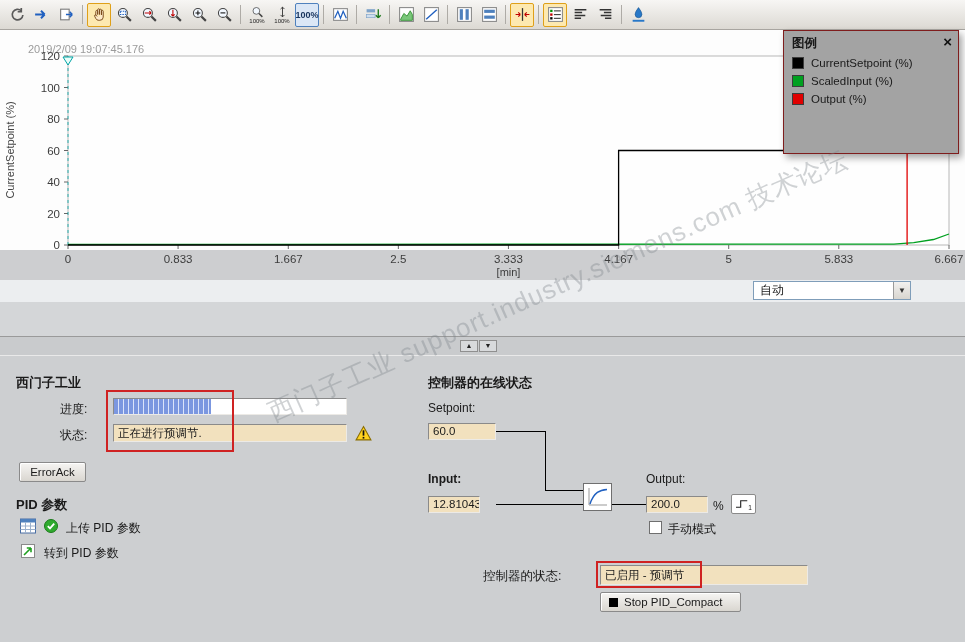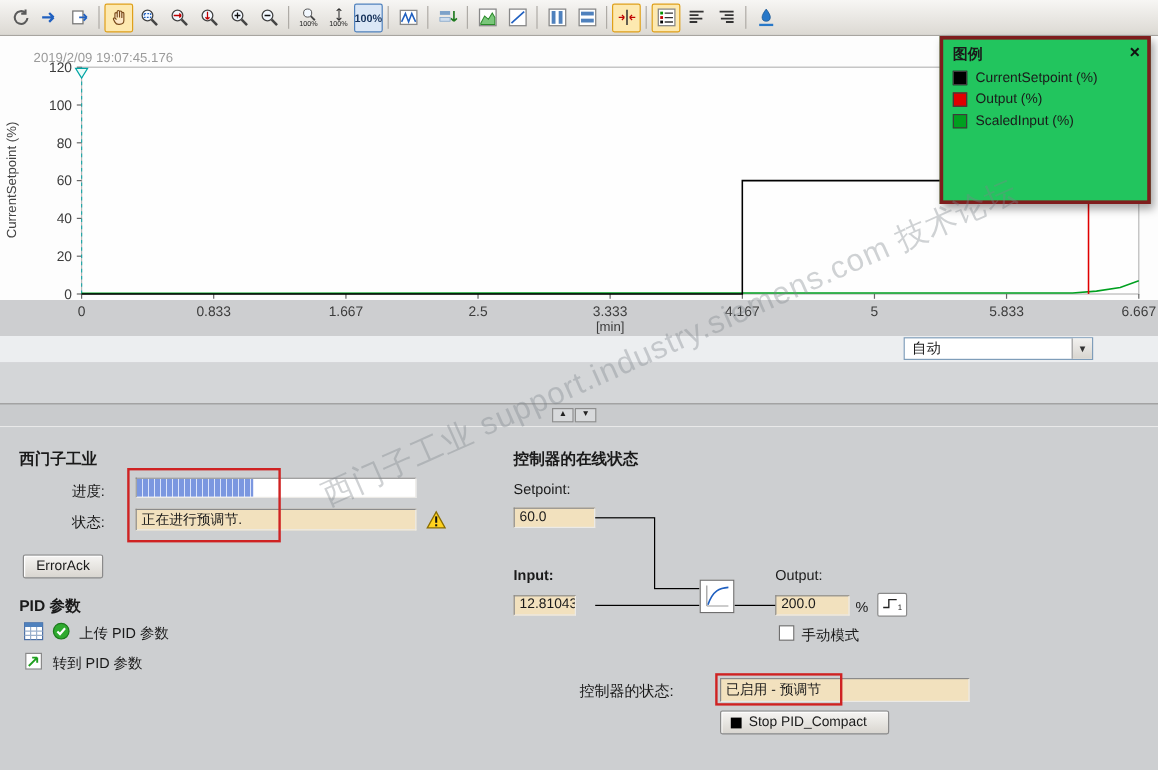--- a/index.html
+++ b/index.html
@@ -21,22 +21,22 @@
 
   
   #chart-bg { position:absolute; left:0; top:30; width:965px; height:250px; background:#fdfdfd; }
   #chart-title { position:absolute; left:0; top:31; width:965px; text-align:center; font-weight:bold; font-size:12.5px; }
   #chart-timestamp { position:absolute; left:28px; top:43px; font-size:11px; color:#9b9b9b; }
   #chart-ylabel { position:absolute; left:-64px; top:143px; width:150px; height:14px; text-align:center;
     font-size:11px; color:#444; transform:rotate(-90deg); }
   #chart-svg { position:absolute; left:0; top:30px; width:965px; height:250px; }
 
   
-  #legend-panel { position:absolute; left:783px; top:30px; width:176px; height:140px; background:#22c55e;
-    border:3px solid #7f1d1d; box-shadow:3px 4px 7px rgba(0,0,0,.35); z-index:30; }
+  #legend-panel { position:absolute; left:783px; top:30px; width:176px; height:124px; background:#a3a3a3;
+    border:1px solid #7f1d1d; box-shadow:3px 4px 7px rgba(0,0,0,.35); z-index:30; }
   #legend-panel .lp-head { position:relative; padding:4px 8px 2px 8px; font-weight:bold; font-size:12.5px; }
   #legend-close { position:absolute; right:6px; top:2px; font-size:15px; font-weight:bold; color:#111; cursor:default; }
   .legend-item { display:flex; align-items:center; gap:7px; padding:3px 8px; font-size:11.5px; }
   .legend-swatch { width:12px; height:12px; border:1px solid #3c3c3c; flex:0 0 auto; }
 
   
   #mode-row { position:absolute; left:0; top:280px; width:965px; height:22px; background:#eceef0; }
   #mode-select { position:absolute; left:753px; top:281px; width:158px; height:19px; background:#fff;
     border:1px solid #7f9db9; display:flex; align-items:center; }
   #mode-select .val { flex:1; padding-left:6px; font-size:12px; }
@@ -338,26 +338,26 @@
   <div id="legend-panel">
     <div class="lp-head">
       <span>图例</span>
       <span id="legend-close">×</span>
     </div>
     <div class="legend-item">
       <span class="legend-swatch" style="background: rgb(0, 0, 0);"></span>
       <span>CurrentSetpoint (%)</span>
     </div>
     <div class="legend-item">
+      <span class="legend-swatch" style="background: rgb(0, 160, 32);"></span>
+      <span>ScaledInput (%)</span>
+    </div>
+    <div class="legend-item">
       <span class="legend-swatch" style="background: rgb(224, 0, 0);"></span>
       <span>Output (%)</span>
-    </div>
-    <div class="legend-item">
-      <span class="legend-swatch" style="background: rgb(0, 160, 32);"></span>
-      <span>ScaledInput (%)</span>
     </div>
   </div>
 
   <div id="mode-row"></div>
   <div id="mode-select">
     <span class="val">自动</span>
     <span class="arrow">▼</span>
   </div>
 
   <div id="overview-row">

